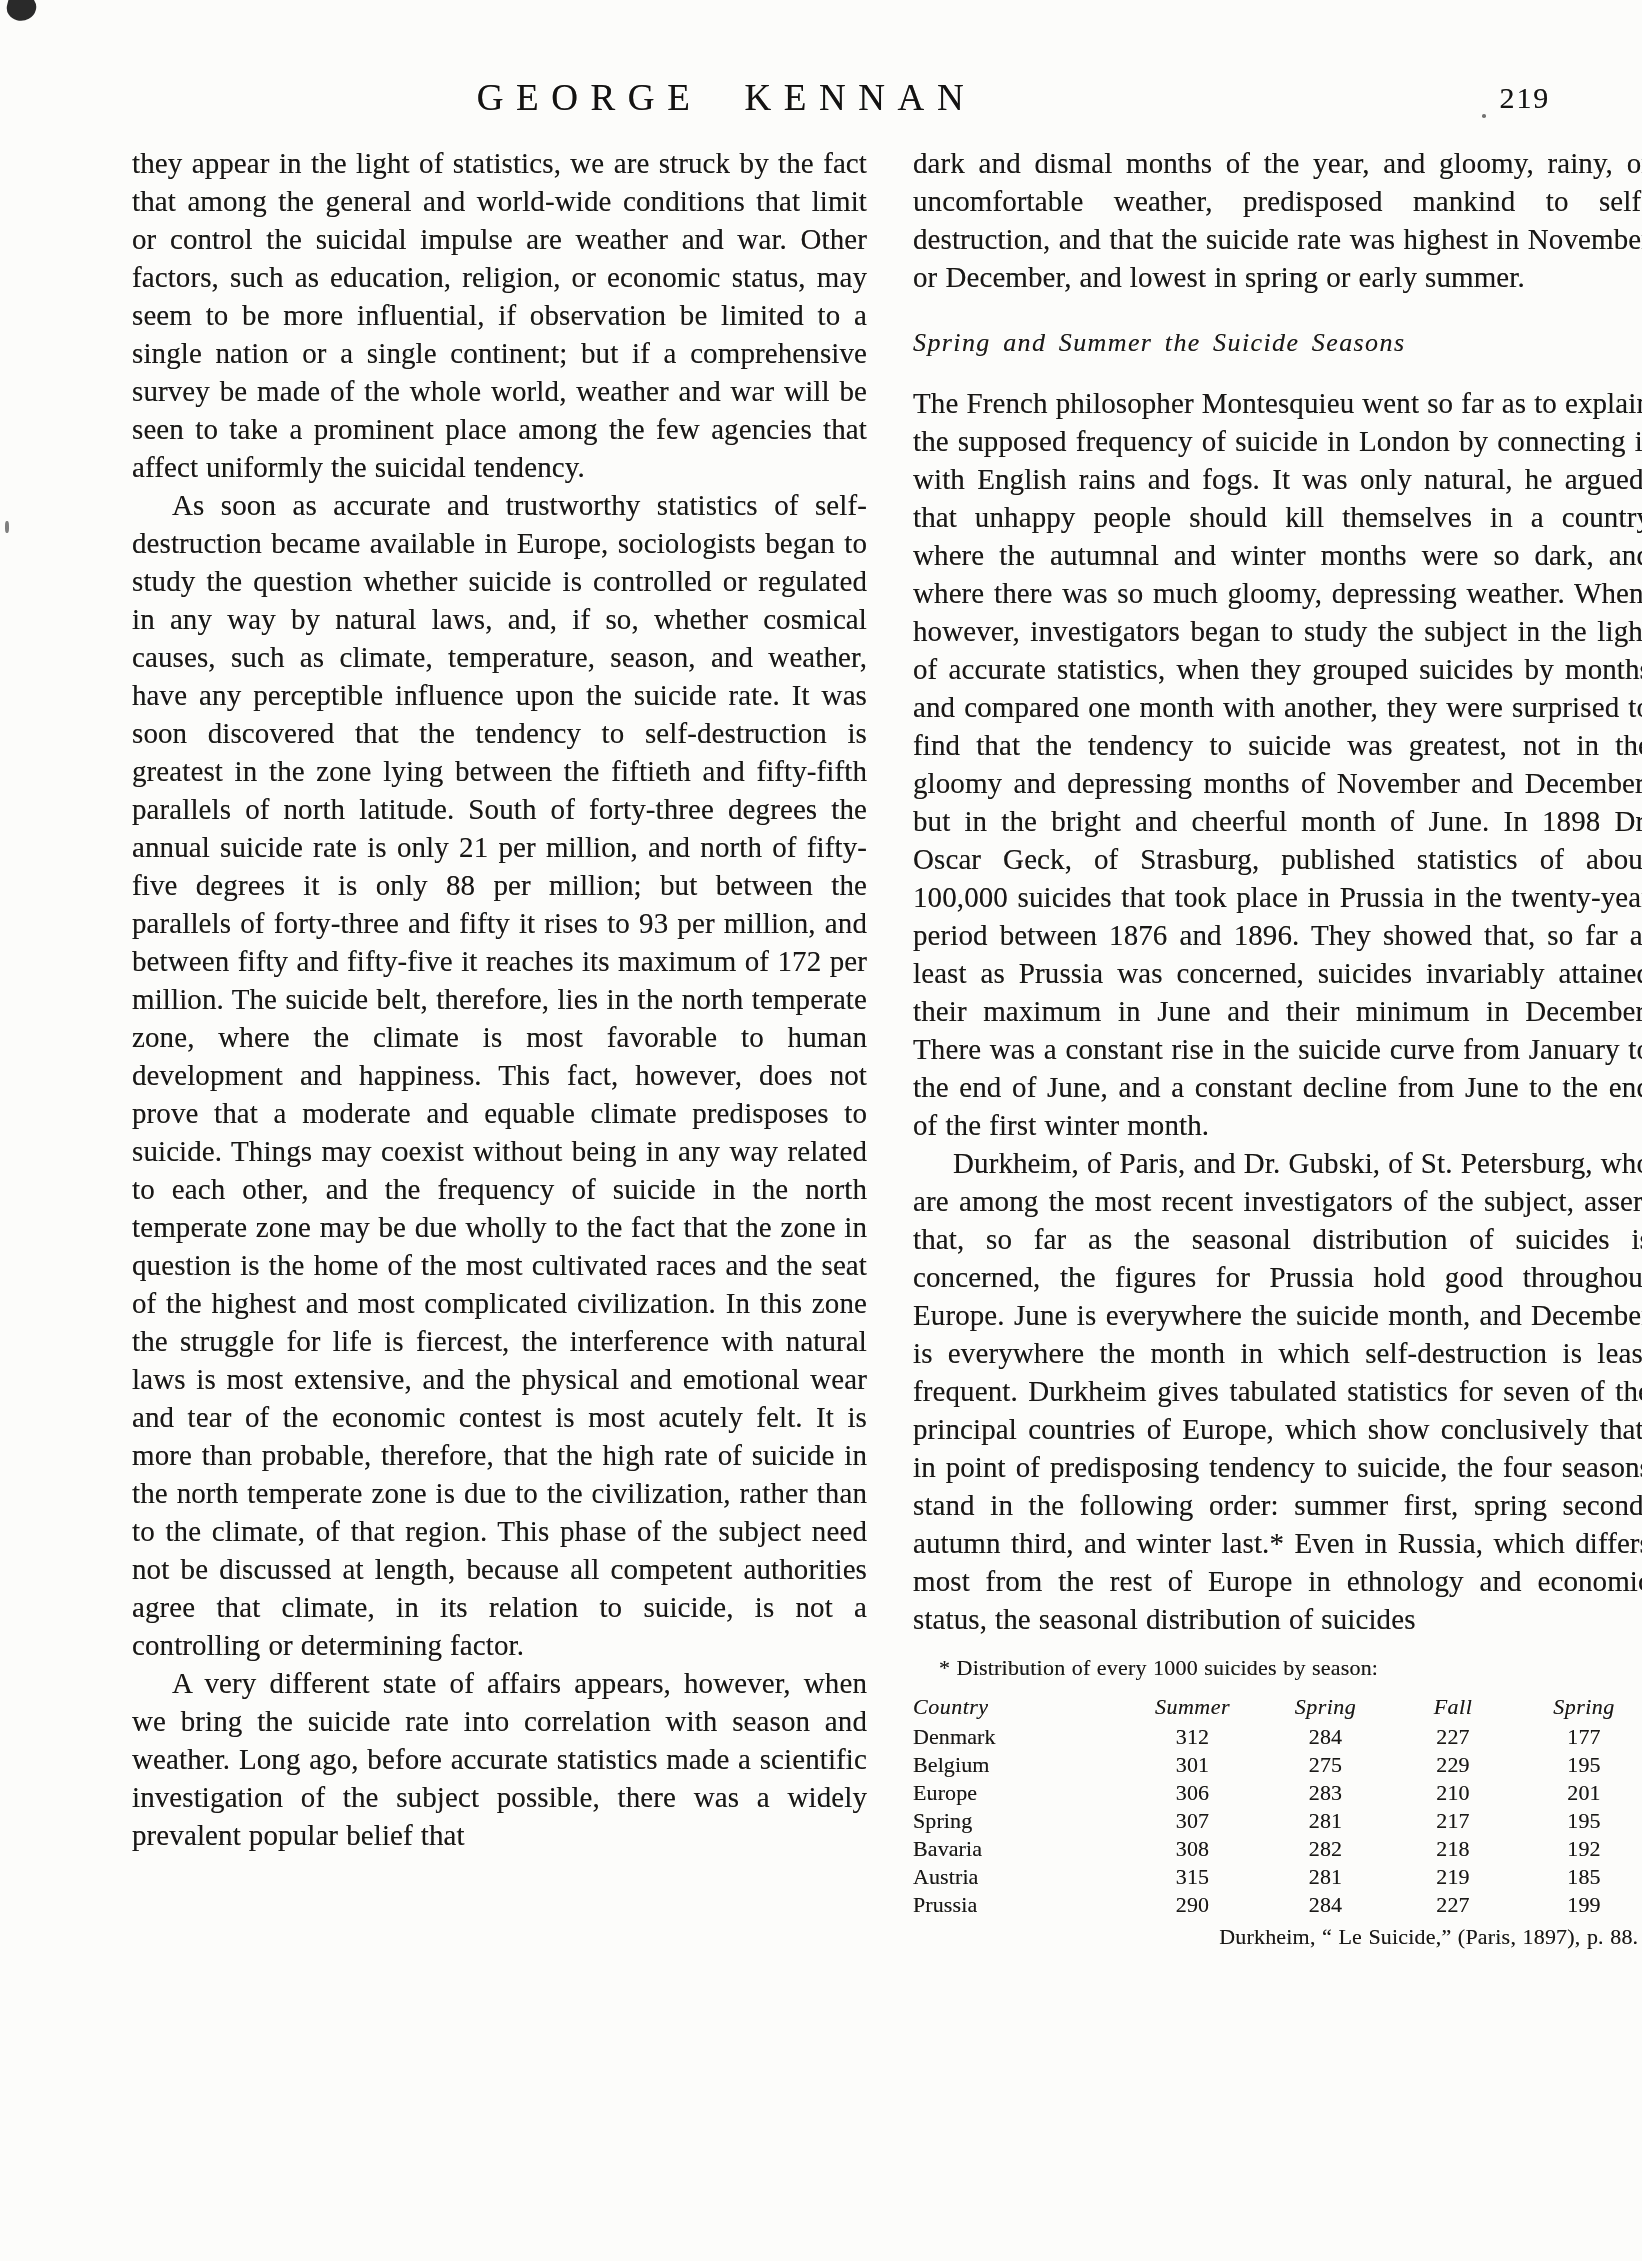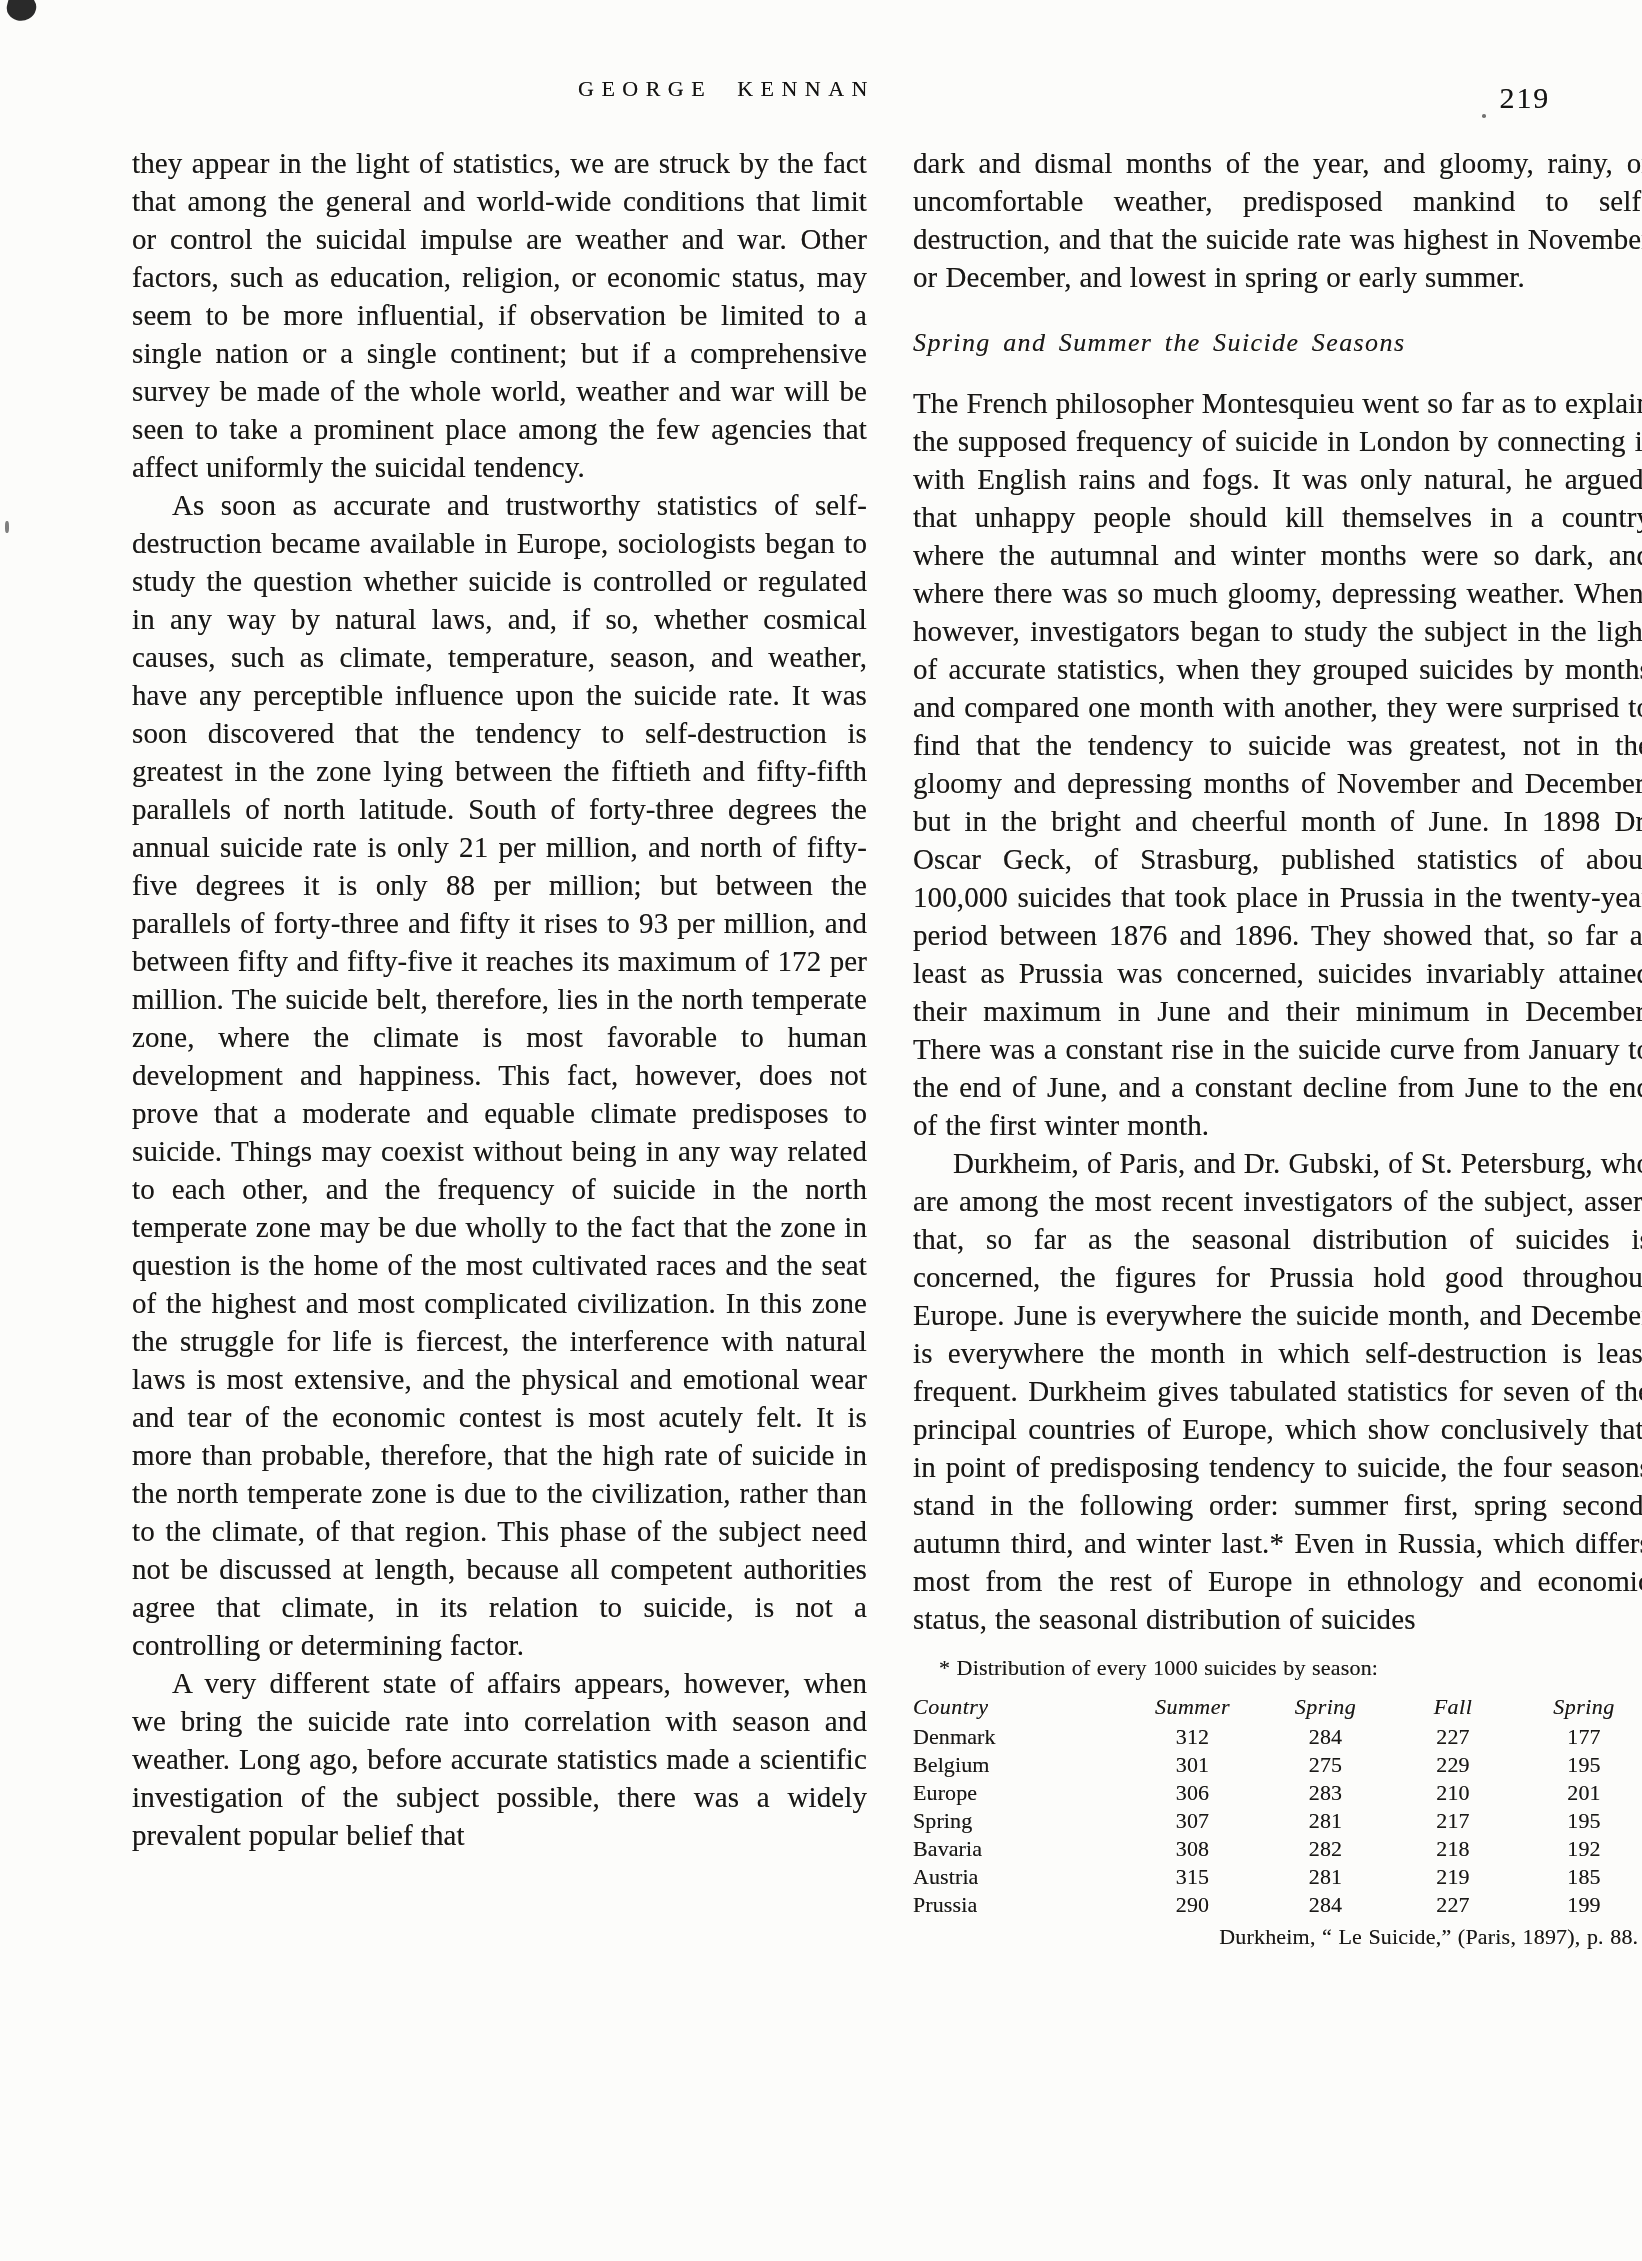--- a/index.html
+++ b/index.html
@@ -16,21 +16,21 @@
   
   .page-header {
     position: absolute;
     top: 76px; left: 0; right: 0;
     height: 50px;
   }
   .header-title {
     position: absolute;
     left: 0; right: 190px;
     text-align: center;
-    font-size: 22px;
+    font-size: 37px;
     letter-spacing: 0.34em;
     word-spacing: 0.55em;
     color: #141312;
     text-shadow: 0 0 0.5px rgba(10,10,10,.55);
   }
   .page-number {
     position: absolute;
     right: 93px; top: 4.5px;
     font-size: 30px;
     letter-spacing: 1.8px;

